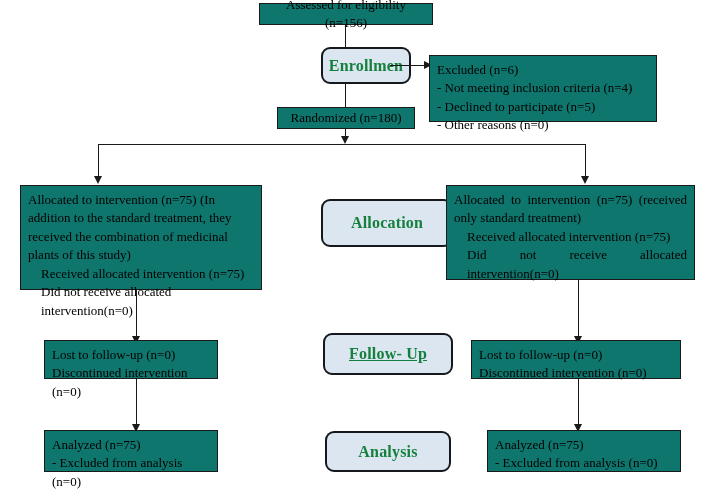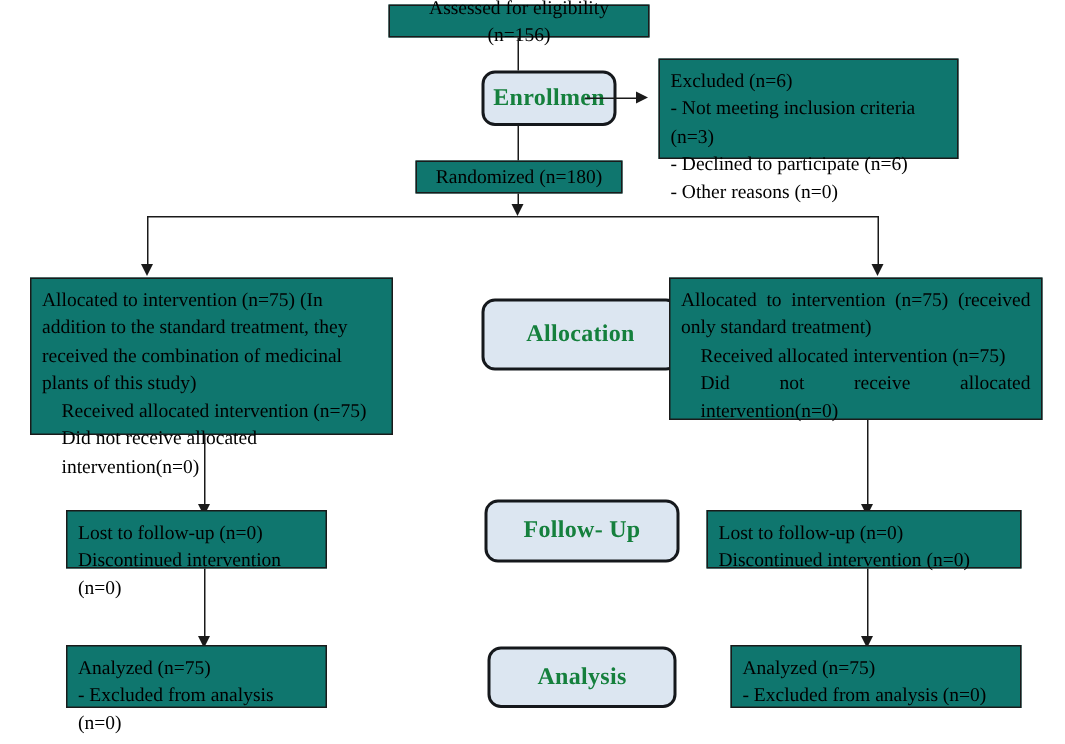--- a/index.html
+++ b/index.html
@@ -108,25 +108,25 @@
 
   <div class="v-line" style="left:345px; top:25px; height:22px;"></div>
 
   <div class="stage" style="left:300px; top:47px; width:90px; height:37px;">
     <div class="inner">Enrollmen</div>
   </div>
 
   <div class="h-line" style="left:390px; top:65px; width:36px;"></div>
   <div class="arrow-right" style="left:424px; top:61px;"></div>
 
-  <div class="node" style="left:429px; top:39px; width:200px; height:67px;margin-left:10px;">
+  <div class="node" style="left:429px; top:55px; width:228px; height:67px;">
     <div class="inner">
       <span class="line">Excluded (n=6)</span>
-      <span class="line">- Not meeting inclusion criteria (n=3)</span>
-      <span class="line">- Declined to participate (n=6)</span>
+      <span class="line">- Not meeting inclusion criteria (n=4)</span>
+      <span class="line">- Declined to participate (n=5)</span>
       <span class="line">- Other reasons (n=0)</span>
     </div>
   </div>
 
   <div class="v-line" style="left:345px; top:84px; height:23px;"></div>
 
   <div class="node center-text" style="left:277px; top:107px; width:138px; height:22px;">
     <div class="inner">
         <span class="line">Randomized (n=180)</span>
       </div>
@@ -169,21 +169,21 @@
   <div class="v-line" style="left:578px; top:280px; height:58px;"></div>
   <div class="arrow-down" style="left:574px; top:336px;"></div>
 
   <div class="node" style="left:44px; top:340px; width:174px; height:39px;">
     <div class="inner">
       <span class="line">Lost to follow-up (n=0)</span>
       <span class="line">Discontinued intervention (n=0)</span>
     </div>
   </div>
 
-  <div class="stage" style="left:302px; top:333px; width:130px; height:42px;">
+  <div class="stage" style="left:302px; top:333px; width:130px; height:42px;text-decoration:underline;">
     <div class="inner">Follow- Up</div>
   </div>
 
   <div class="node" style="left:471px; top:340px; width:210px; height:39px;">
     <div class="inner">
       <span class="line">Lost to follow-up (n=0)</span>
       <span class="line">Discontinued intervention (n=0)</span>
     </div>
   </div>
 

